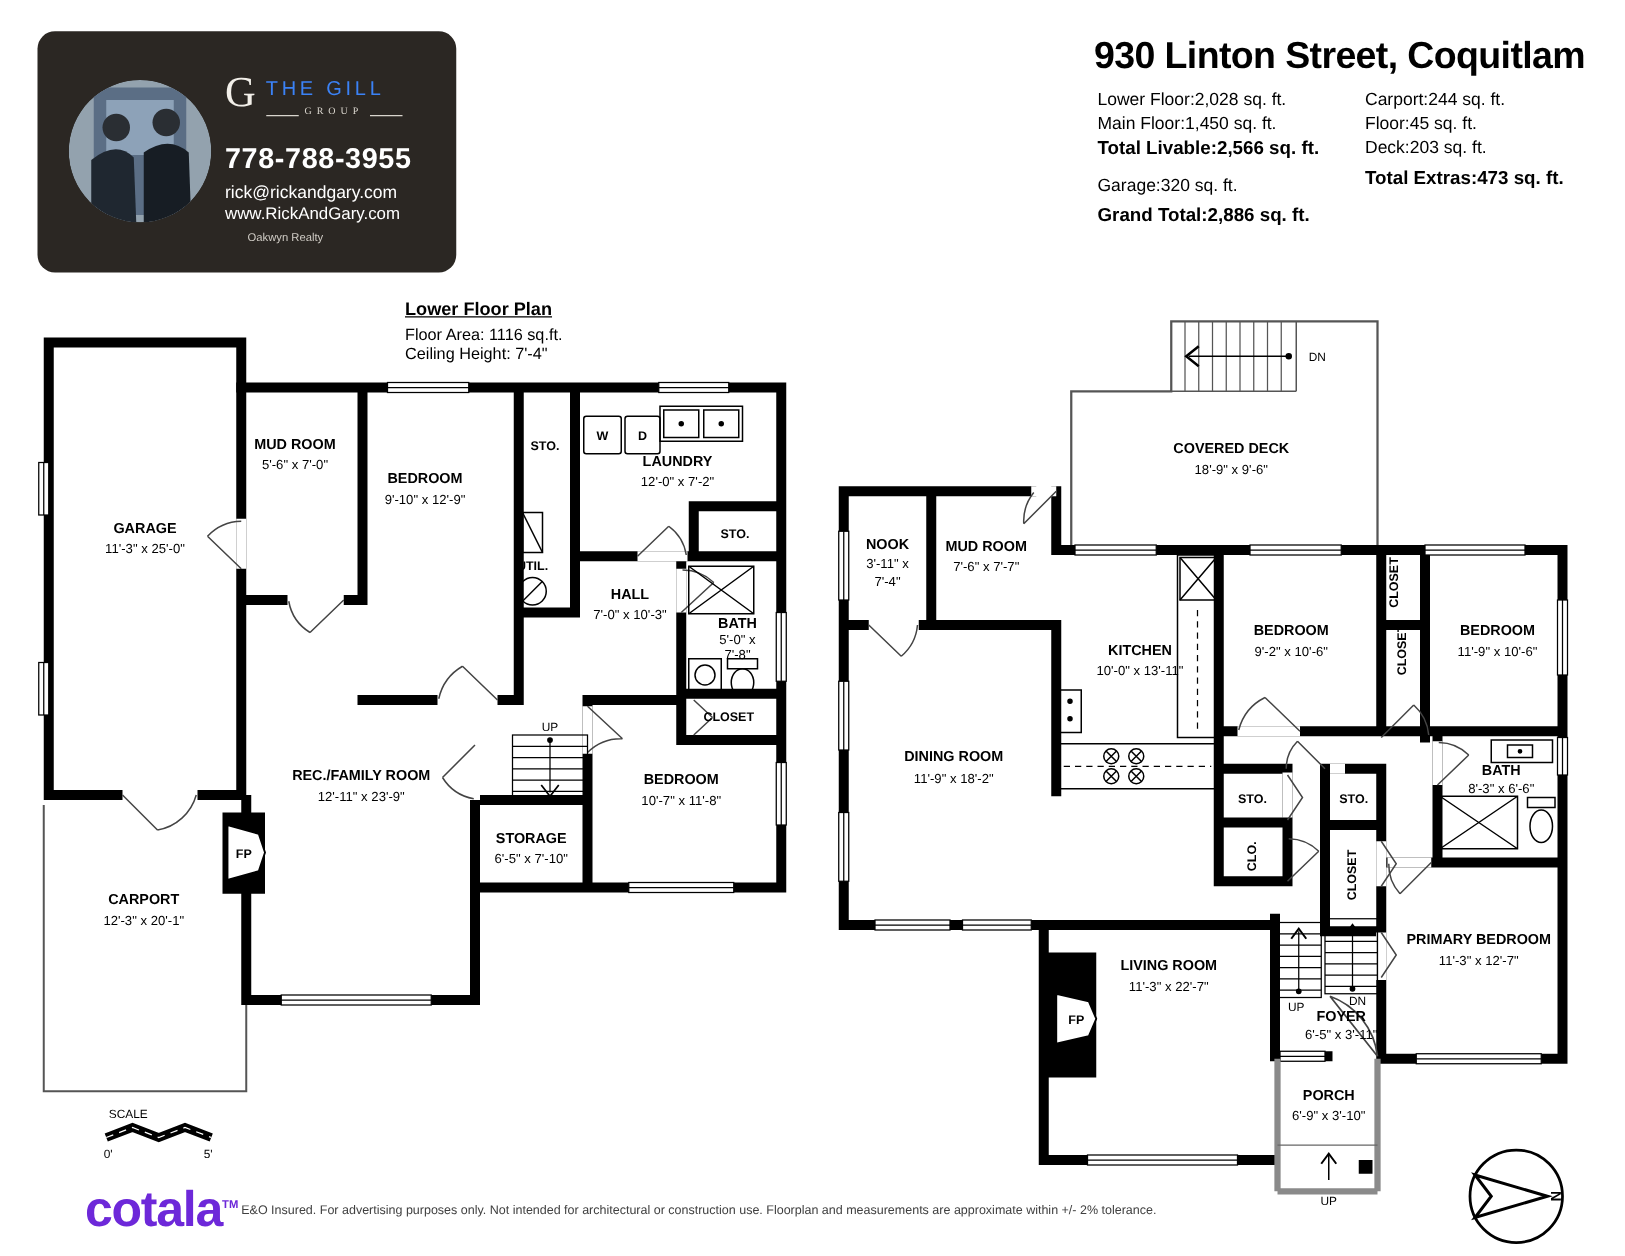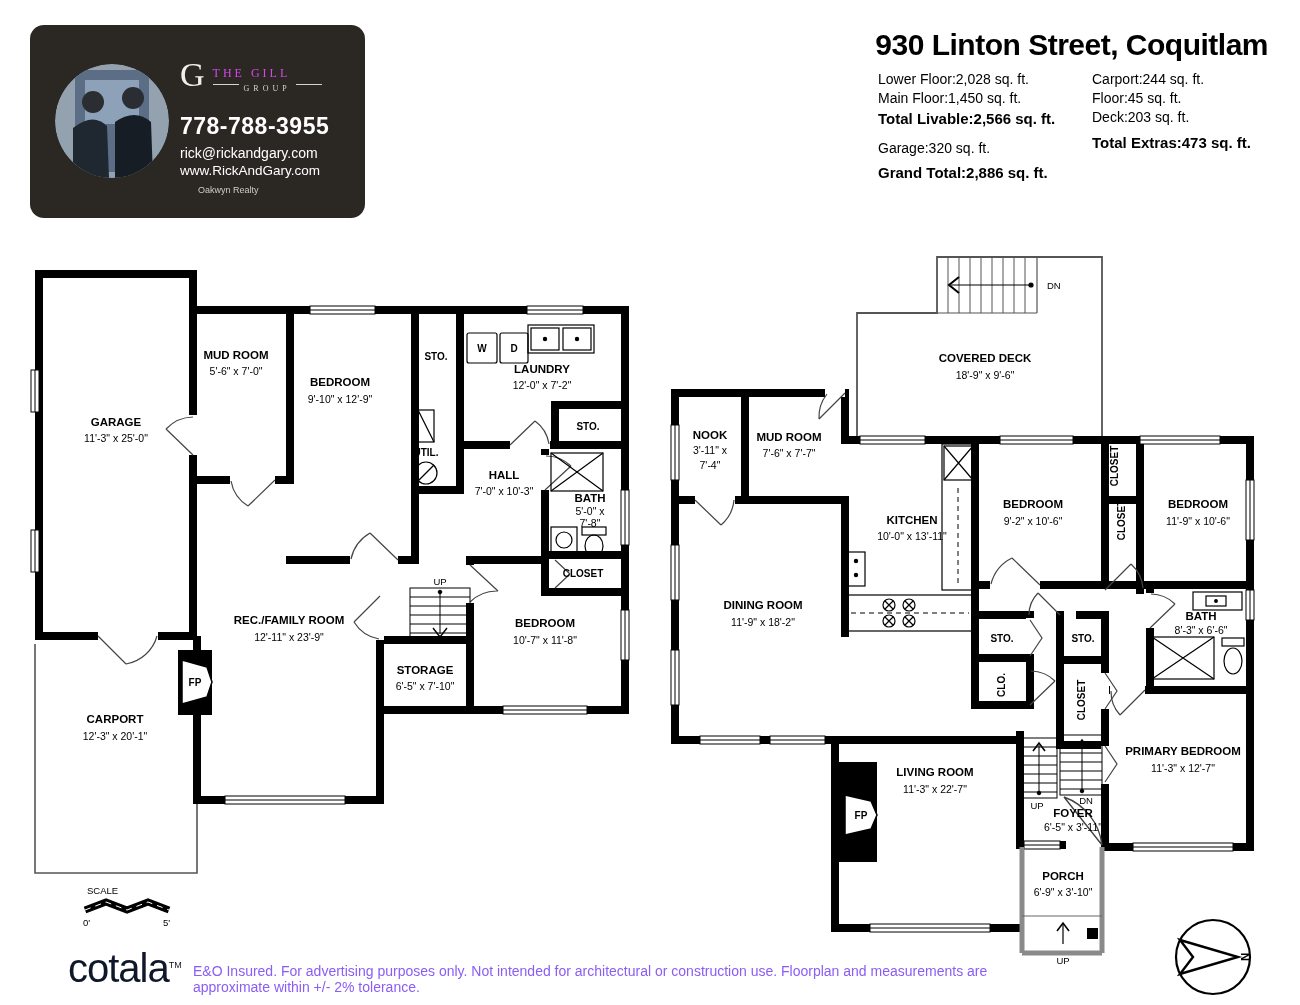--- a/index.html
+++ b/index.html
@@ -6,45 +6,45 @@
   .page{position:relative;width:1300px;height:1005px;background:#ffffff;
         font-family:"Liberation Sans",sans-serif;color:#000;overflow:hidden;margin:0 auto}
   .abs{position:absolute}
 
   
   .card{left:30px;top:25px;width:335px;height:193px;background:#2b2723;border-radius:14px;color:#fff}
   .card .photo{position:absolute;left:25px;top:39px;width:114px;height:114px;border-radius:50%;overflow:hidden}
   .card .logo-row{position:absolute;left:150px;top:34px;display:flex;align-items:flex-start}
   .card .monogram{font-family:"Liberation Serif",serif;font-size:34px;line-height:32px;font-weight:400;color:#f2efe9}
   .card .brandtxt{margin-left:8px;margin-top:4px}
-  .card .brand-top{font-family:Liberation Serif, serif;font-size:12px;letter-spacing:3px;color:#d946ef;white-space:nowrap}
-  .card .brand-bot{display:flex;align-items:flex-start;gap:5px;margin-top:3px}
+  .card .brand-top{font-family:Liberation Sans, sans-serif;font-size:16px;letter-spacing:3px;color:#3b82f6;white-space:nowrap}
+  .card .brand-bot{display:flex;align-items:flex-end;gap:5px;margin-top:3px}
   .card .brand-bot .word{font-family:"Liberation Serif",serif;font-size:8px;letter-spacing:4px;color:#d9d5cd}
   .card .dash{width:26px;height:1px;background:#d9d5cd}
   .card .phone{position:absolute;left:150px;top:88px;font-size:23px;font-weight:bold;letter-spacing:.5px}
   .card .email{position:absolute;left:150px;top:120px;font-size:14px}
   .card .web{position:absolute;left:150px;top:138px;font-size:13.5px}
   .card .brokerage{position:absolute;left:168px;top:160px;font-size:9px;color:#cfcbc4}
 
   
   .title{right:32px;top:28px;font-size:30px;font-weight:bold;letter-spacing:-.5px;white-space:nowrap}
   .stats{top:70px;font-size:14px}
   .stats .row{display:flex;line-height:19px}
   .stats .row.b{font-weight:bold;font-size:15px;line-height:22px}
   .stats .gap{height:9px}
   .stats-left{left:878px;width:192px}
   .stats-right{left:1092px;width:178px}
 
   .plan-head{font-size:13px;line-height:15.5px}
   .plan-head .t{font-weight:bold;font-size:14.5px;text-decoration:underline;margin-bottom:3px}
 
   
-  .brand{left:68px;top:946px;font-size:40px;font-weight:normal;letter-spacing:-1px;color:#0f172a}
+  .brand{left:68px;top:946px;font-size:40px;font-weight:bold;letter-spacing:-1px;color:#6d28d9}
   .brand sup{font-size:9px;letter-spacing:0}
-  .disclaimer{left:193px;top:963px;width:830px;font-size:14px;color:#8b5cf6}
+  .disclaimer{left:193px;top:963px;width:830px;font-size:10px;color:#404040}
 
   
   text{font-family:"Liberation Sans",sans-serif;fill:#000}
   .rn{font-size:11.5px;font-weight:bold}
   .rd{font-size:10.5px}
   .sm{font-size:10px;font-weight:bold}
   .tn{font-size:9.5px}
 </style>
 </head>
 <body>
@@ -127,20 +127,25 @@
         <span>Deck:</span>
         <span>203 sq. ft.</span>
       </div>
     <div class="gap" style="height:5px"></div>
     <div class="row b">
         <span>Total Extras:</span>
         <span>473 sq. ft.</span>
       </div>
   </div>
 
+  <div class="abs plan-head" style="left:324px;top:241px">
+    <div class="t">Lower Floor Plan</div>
+    <div>Floor Area: 1116 sq.ft.</div>
+    <div>Ceiling Height: 7'-4"</div>
+  </div>
 
   <svg class="abs" style="left:30px;top:240px" width="605" height="700" viewBox="0 0 605 700">
     <g stroke="#000" stroke-width="8" fill="none" stroke-linecap="square">
       <rect x="9" y="34" width="154" height="362"></rect>
       <path d="M163,70 H595 M595,70 V470 M595,470 H440 M440,470 H350 M350,400 V560 M350,560 H167 M167,560 V400
                M260,70 V240 M167,240 H260 M385,70 V320 M430,70 V250 M385,250 H430
                M260,320 H385 M440,320 H515 M440,320 V470
                M430,205 H595 M525,165 H595 M525,165 V205
                M515,205 V352 M515,315 H595 M515,352 H595 M350,400 H440"></path>
     </g>

